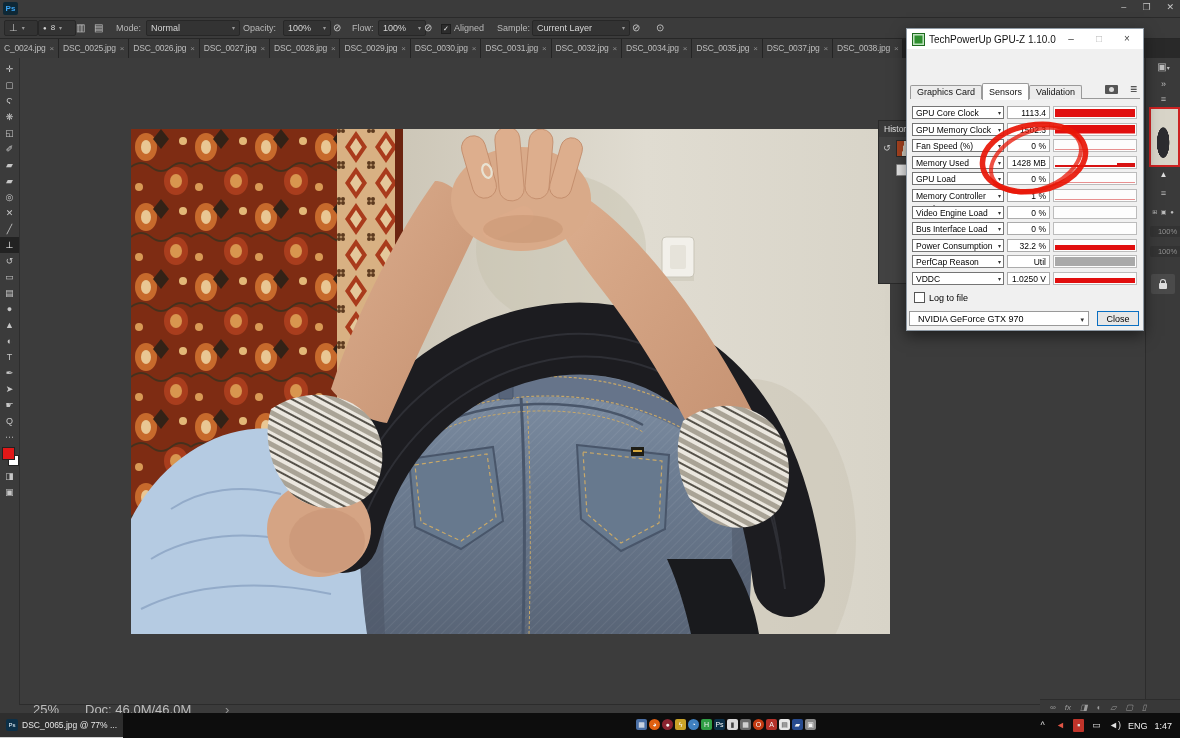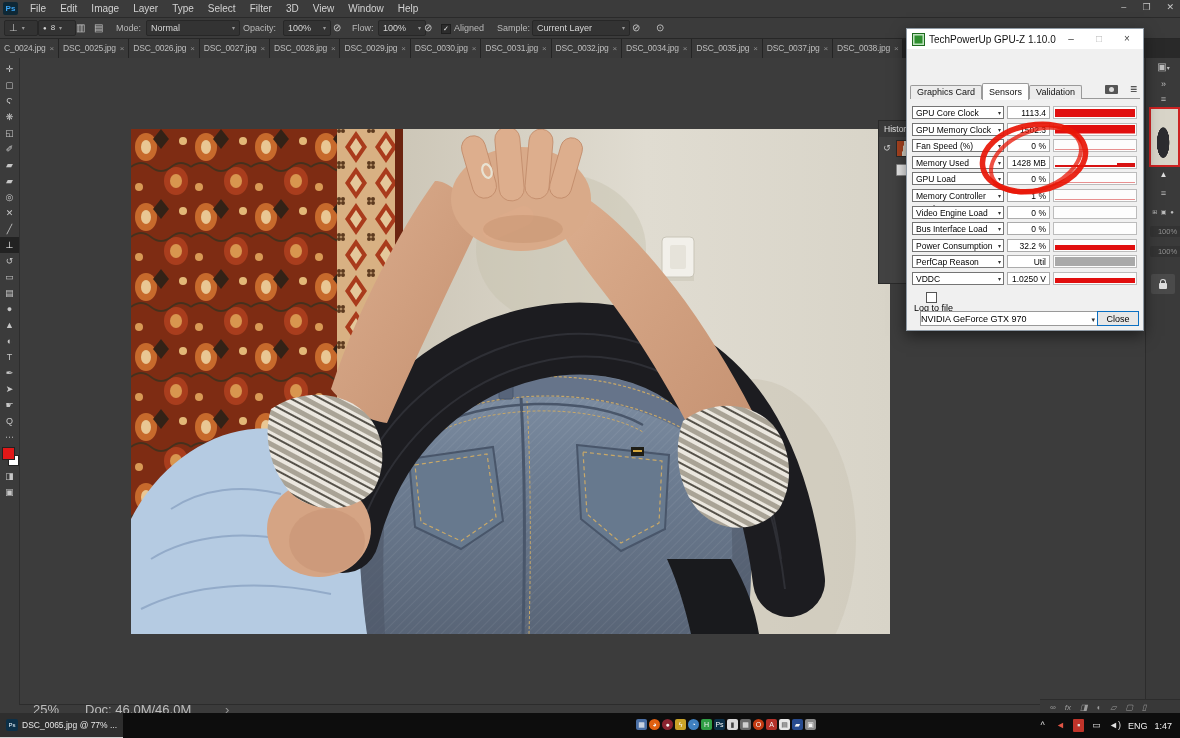--- a/index.html
+++ b/index.html
@@ -102,24 +102,24 @@
   .g-full::after{left:1px;right:1px;bottom:1px;height:8px;background:#e10e0e;}
   .g-dip::after{left:1px;right:1px;bottom:1px;height:9px;background:#e10e0e;
     clip-path:polygon(0 55%,9% 55%,9% 0,100% 0,100% 100%,0 100%);}
   .g-lowline::after{left:1px;right:1px;bottom:1px;height:2px;background:#d81212;}
   .g-lowline::before{left:1px;bottom:1px;width:9px;height:4px;background:#d81212;}
   .g-flat::after{left:1px;right:1px;bottom:1px;height:1px;background:#e89090;}
   .g-rise::after{left:1px;right:1px;bottom:1px;height:1.5px;background:#d81212;}
   .g-rise::before{right:1px;bottom:1px;width:18px;height:3.5px;background:#d81212;}
   .g-half::after{left:1px;right:1px;bottom:1px;height:5px;background:#e10e0e;}
   .g-gray::after{left:1px;right:1px;top:1px;bottom:1px;background:#a9a9a9;}
-  #gpuz-log{position:absolute;left:7px;top:263px;display:flex;align-items:center;font-size:9px;color:#000;flex-direction:column;}
+  #gpuz-log{position:absolute;left:7px;top:263px;display:flex;align-items:center;font-size:9px;color:#000;}
   #gpuz-log .box{width:9px;height:9px;background:#fff;border:1px solid #555;margin-right:4px;}
-  #gpuz-combo{position:absolute;left:13px;top:282px;width:180px;height:15px;background:#fff;
-    border:1px solid #999;font-size:9px;color:#000;line-height:15px;padding-left:0;box-sizing:border-box;cursor:default;}
+  #gpuz-combo{position:absolute;left:2px;top:282px;width:180px;height:15px;background:#fff;
+    border:1px solid #999;font-size:9px;color:#000;line-height:15px;padding-left:8px;box-sizing:border-box;cursor:default;}
   #gpuz-combo .sarrow{line-height:15px;font-size:7px;right:4px;}
   #gpuz-close{position:absolute;left:190px;top:282px;width:42px;height:15px;background:#e7e7e7;
     border:1px solid #0a6fc2;font-size:9px;color:#000;text-align:center;line-height:14px;box-sizing:border-box;cursor:default;}
   #annotation{position:absolute;left:972px;top:116px;width:130px;height:88px;z-index:30;pointer-events:none;}
 
   
   #taskbar{position:absolute;left:0;top:713px;width:1180px;height:25px;background:#0d0d0d;z-index:40;}
   #start-btn{position:absolute;left:8px;top:6px;width:13px;height:13px;display:grid;
     grid-template-columns:6px 6px;grid-template-rows:6px 6px;gap:1px;cursor:default;}
   #start-btn i{background:#d8d8d8;}
@@ -136,34 +136,20 @@
   #tray{position:absolute;right:0;top:0;height:25px;display:flex;align-items:center;gap:7px;padding-right:8px;}
   .tray-item{display:flex;align-items:center;justify-content:center;min-width:11px;height:13px;border-radius:1px;cursor:default;}
   .tray-glyph{font-size:9px;color:#e0e0e0;line-height:13px;}
   #tray .txt{color:#f0f0f0;font-size:9px;cursor:default;}
 </style>
 </head>
 <body>
 
 <div id="menubar">
   <div class="ps-logo">Ps</div>
-  <div style="display:flex">
-
-  <span class="menu-item">File</span>
-      <span class="menu-item">Edit</span>
-      <span class="menu-item">Image</span>
-      <span class="menu-item">Layer</span>
-      <span class="menu-item">Type</span>
-      <span class="menu-item">Select</span>
-      <span class="menu-item">Filter</span>
-      <span class="menu-item">3D</span>
-      <span class="menu-item">View</span>
-      <span class="menu-item">Window</span>
-      <span class="menu-item">Help</span>
-    </div>
   <div id="win-controls">
     <span>–</span>
     <span>❐</span>
     <span>✕</span>
   </div>
 </div>
 
 <div id="optionsbar">
   <div class="opt dd" style="left:4px;width:24px">
     <span class="opt-icon">⊥</span>

